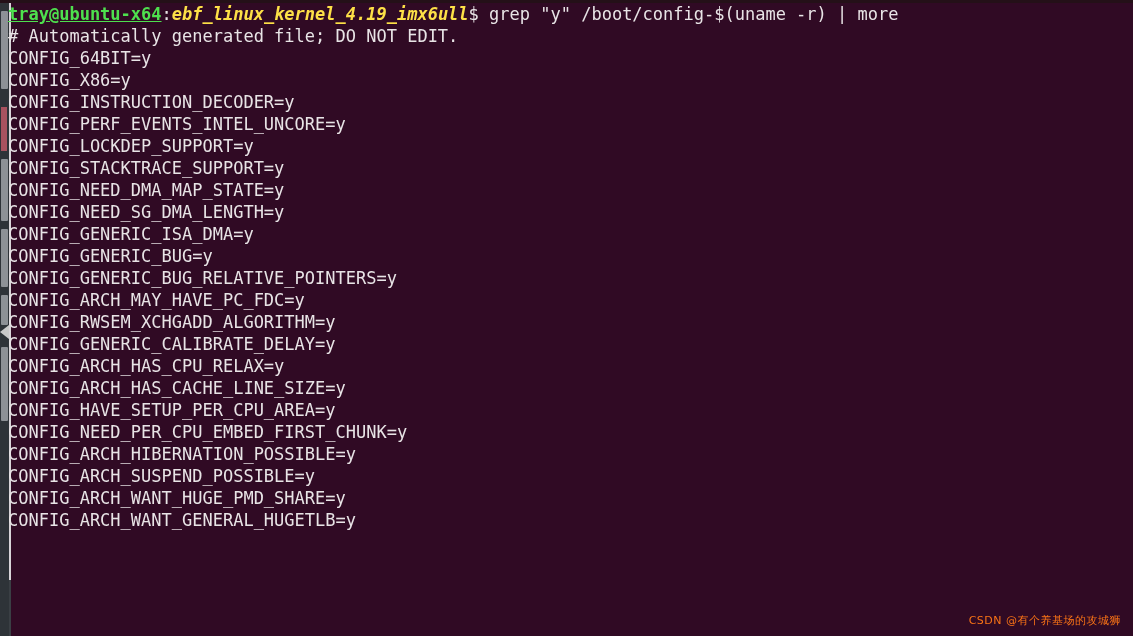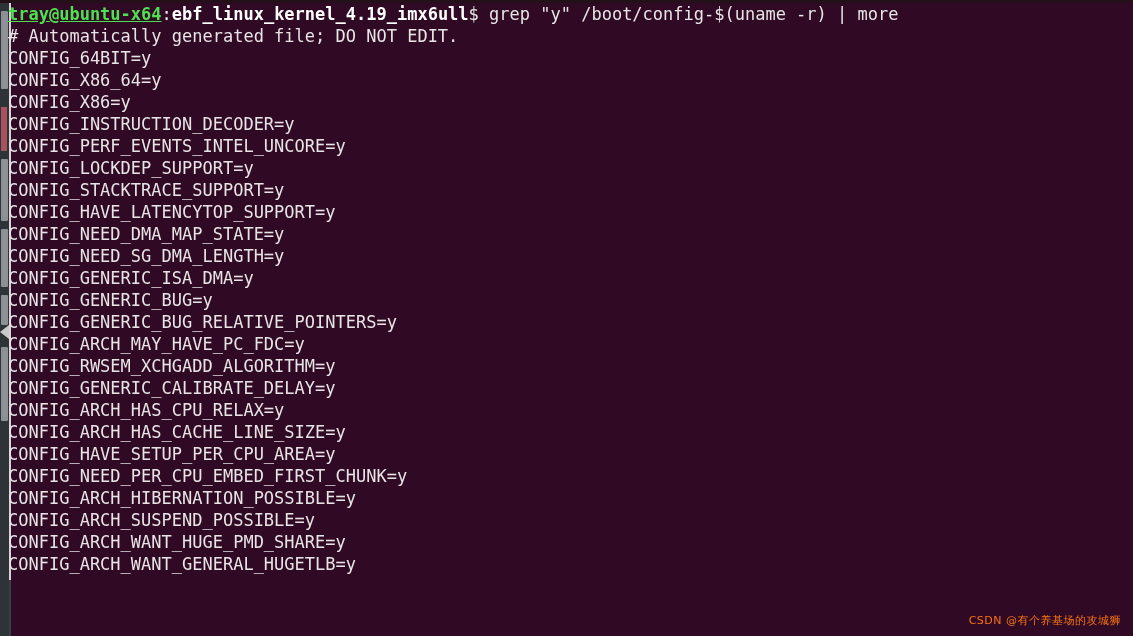--- a/index.html
+++ b/index.html
@@ -87,21 +87,21 @@
   .line {
     height: 22px;
     line-height: 22px;
     font-size: 17px;
     letter-spacing: 0px;
     white-space: pre;
     color: #e8e4e6;
   }
   .prompt-user { color: #4ee04e; font-weight: bold; text-decoration: underline; }
   .prompt-sep  { color: #e8e4e6; }
-  .prompt-path { color: #ffffff; font-weight: bold; }
+  .prompt-path { color: #fde047; font-weight: bold; font-style: italic; }
   .prompt-dollar { color: #e8e4e6; }
   .cmd { color: #e8e4e6; }
   #watermark {
     position: absolute;
     right: 12px;
     bottom: 8px;
     font-family: "DejaVu Sans", "Liberation Sans", sans-serif;
     font-size: 11px;
     color: #f97316;
     white-space: pre;
@@ -127,27 +127,25 @@
   </div>
 
   <div id="gutter-rule"></div>
   <div id="gutter-rule-low"></div>
 
   <div id="screen">
     <div class="line"><span class="prompt-user">tray@ubuntu-x64</span><span class="prompt-sep">:</span><span class="prompt-path">ebf_linux_kernel_4.19_imx6ull</span><span class="prompt-dollar">$</span><span class="cmd"> grep "y" /boot/config-$(uname -r) | more</span></div>
     <div id="output-lines">
         <div class="line"># Automatically generated file; DO NOT EDIT.</div>
         <div class="line">CONFIG_64BIT=y</div>
-        <div class="line">CONFIG_X86_64=y</div>
         <div class="line">CONFIG_X86=y</div>
         <div class="line">CONFIG_INSTRUCTION_DECODER=y</div>
         <div class="line">CONFIG_PERF_EVENTS_INTEL_UNCORE=y</div>
         <div class="line">CONFIG_LOCKDEP_SUPPORT=y</div>
         <div class="line">CONFIG_STACKTRACE_SUPPORT=y</div>
-        <div class="line">CONFIG_HAVE_LATENCYTOP_SUPPORT=y</div>
         <div class="line">CONFIG_NEED_DMA_MAP_STATE=y</div>
         <div class="line">CONFIG_NEED_SG_DMA_LENGTH=y</div>
         <div class="line">CONFIG_GENERIC_ISA_DMA=y</div>
         <div class="line">CONFIG_GENERIC_BUG=y</div>
         <div class="line">CONFIG_GENERIC_BUG_RELATIVE_POINTERS=y</div>
         <div class="line">CONFIG_ARCH_MAY_HAVE_PC_FDC=y</div>
         <div class="line">CONFIG_RWSEM_XCHGADD_ALGORITHM=y</div>
         <div class="line">CONFIG_GENERIC_CALIBRATE_DELAY=y</div>
         <div class="line">CONFIG_ARCH_HAS_CPU_RELAX=y</div>
         <div class="line">CONFIG_ARCH_HAS_CACHE_LINE_SIZE=y</div>

